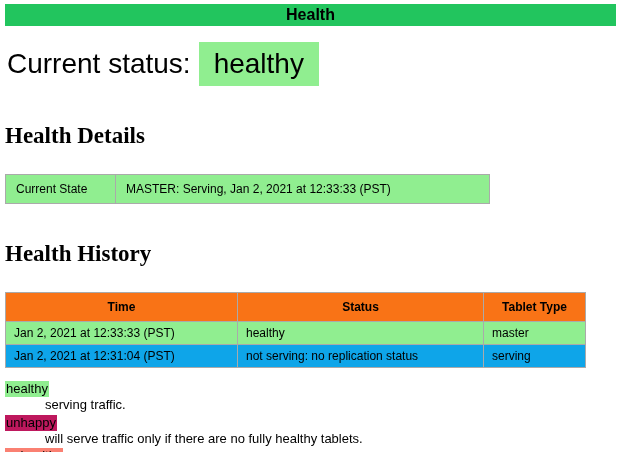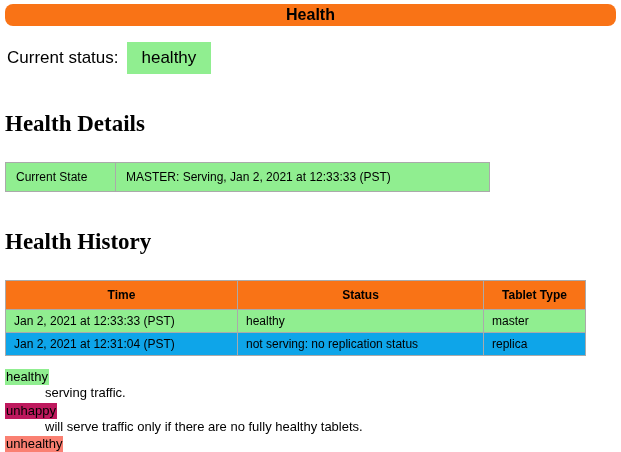--- a/index.html
+++ b/index.html
@@ -21,21 +21,21 @@
     background-color: #EDEDFB;
     text-align: center;
     font-size: 16px;
     font-weight: bold;
     line-height: 1.25;
     padding: 1px 0;
     margin: 0 0 11px 0;
   }
   
   .current-status {
-    font-size: 17px;
+    font-size: 28px;
     margin: 16px 0 0 2px;
     display: flex;
     align-items: center;
   }
   .status-chip {
     display: inline-block;
     padding: 6px 15px;
     margin-left: 8px;
   }
   
@@ -87,21 +87,21 @@
     width: fit-content;
     padding: 0 1px;
   }
   .legend dd {
     margin: 0 0 1px 40px;
   }
 </style>
 </head>
 <body>
 
-<h1 class="page-header" style="background-color: #f97316; border-radius: 8px;">Health</h1>
+<h1 class="page-header" style="background-color: #22c55e;">Health</h1>
 
 <div class="current-status">
   <span>Current status:</span>
   <span class="status-chip" style="background-color: rgb(144, 238, 144);">healthy</span>
 </div>
 
 <h2 class="section-heading">Health Details</h2>
 
 <table class="details-table">
   <tbody>
@@ -129,21 +129,21 @@
   </thead>
   <tbody>
     <tr style="background-color: rgb(144, 238, 144);">
       <td>Jan 2, 2021 at 12:33:33 (PST)</td>
       <td>healthy</td>
       <td>master</td>
     </tr>
     <tr style="background-color: #0ea5e9; border-radius: 16px;">
       <td>Jan 2, 2021 at 12:31:04 (PST)</td>
       <td>not serving: no replication status</td>
-      <td>replica</td>
+      <td>serving</td>
     </tr>
   </tbody>
 </table>
 
 <dl class="legend">
   <dt style="background-color: rgb(144, 238, 144);">healthy</dt>
   <dd>serving traffic.</dd>
   <dt style="background-color: #be185d;">unhappy</dt>
   <dd>will serve traffic only if there are no fully healthy tablets.</dd>
   <dt style="background-color: rgb(250, 128, 114);">unhealthy</dt>

